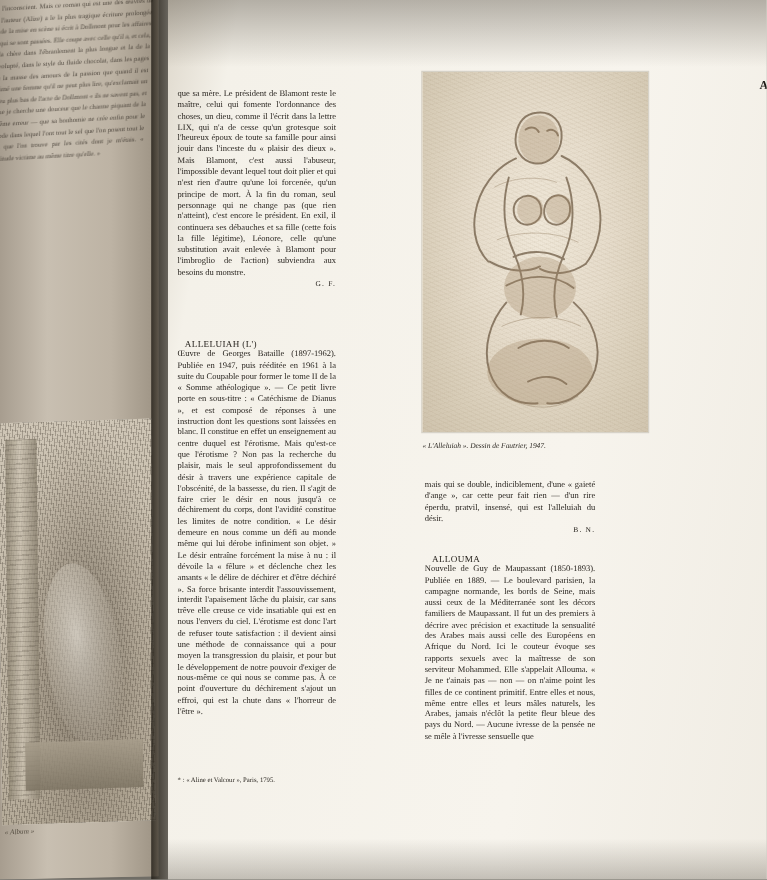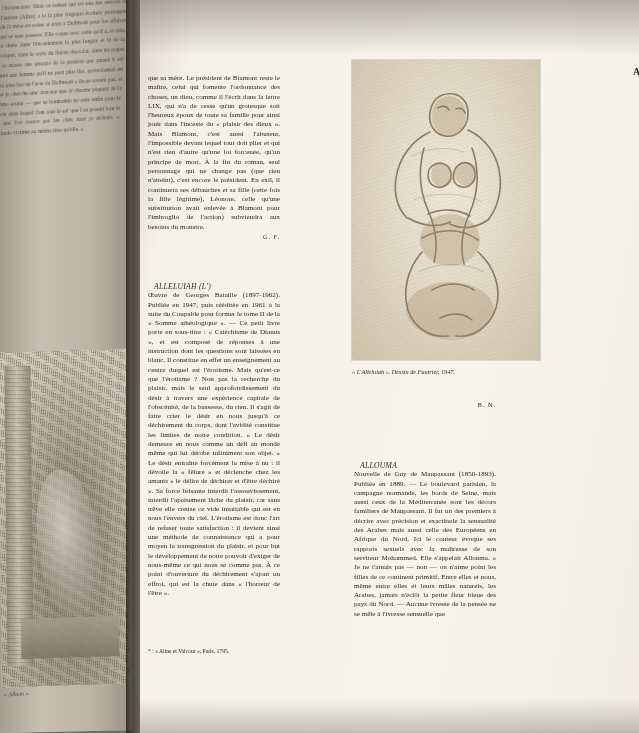--- a/index.html
+++ b/index.html
@@ -147,21 +147,20 @@
   }
   .col p { margin: 0; text-indent: 6px; }
   .col p.noind { text-indent: 0; }
 
   #col-left  { left: 8px;  top: 74px;  width: 132px; }
   #col-left2 { left: 8px;  top: 282px; width: 132px; }
   #col-right { left: 214px; top: 400px; width: 142px; }
   #col-right2{ left: 214px; top: 461px; width: 142px; }
 
   .entry-title {
-    font-style: italic;
     font-size: 7.6px;
     margin: 0 0 4px 0;
     text-indent: 0;
     letter-spacing: .3px;
   }
   .sig {
     text-align: right;
     font-size: 6.2px;
     letter-spacing: 1px;
     margin-top: 2px;
@@ -300,20 +299,21 @@
           <path d="M60 96 C74 88 96 86 112 92"></path>
           <path d="M62 140 C80 132 110 132 130 142"></path>
           <path d="M66 212 C88 202 112 202 132 212"></path>
           <path d="M72 272 C92 282 112 282 130 270"></path>
         </g>
       </svg>
     </div>
     <div class="plate-caption">« L'Alleluiah ». Dessin de Fautrier, 1947.</div>
 
     <div class="col" id="col-right">
+      <p class="noind">mais qui se double, indiciblement, d'une « gaieté d'ange », car cette peur fait rien — d'un rire éperdu, pratvil, insensé, qui est l'alleluiah du désir.</p>
       <p class="sig">B. N.</p>
     </div>
 
     <div class="col" id="col-right2">
       <p class="entry-title">ALLOUMA</p>
       <p class="noind">Nouvelle de Guy de Maupassant (1850-1893). Publiée en 1889. — Le boulevard parisien, la campagne normande, les bords de Seine, mais aussi ceux de la Méditerranée sont les décors familiers de Maupassant. Il fut un des premiers à décrire avec précision et exactitude la sensualité des Arabes mais aussi celle des Européens en Afrique du Nord. Ici le couteur évoque ses rapports sexuels avec la maîtresse de son serviteur Mohammed. Elle s'appelait Allouma. « Je ne t'ainais pas — non — on n'aime point les filles de ce continent primitif. Entre elles et nous, même entre elles et leurs mâles naturels, les Arabes, jamais n'éclôt la petite fleur bleue des pays du Nord. — Aucune ivresse de la pensée ne se mêle à l'ivresse sensuelle que</p>
     </div>
 
     <div class="folio">11</div>
   </div>

